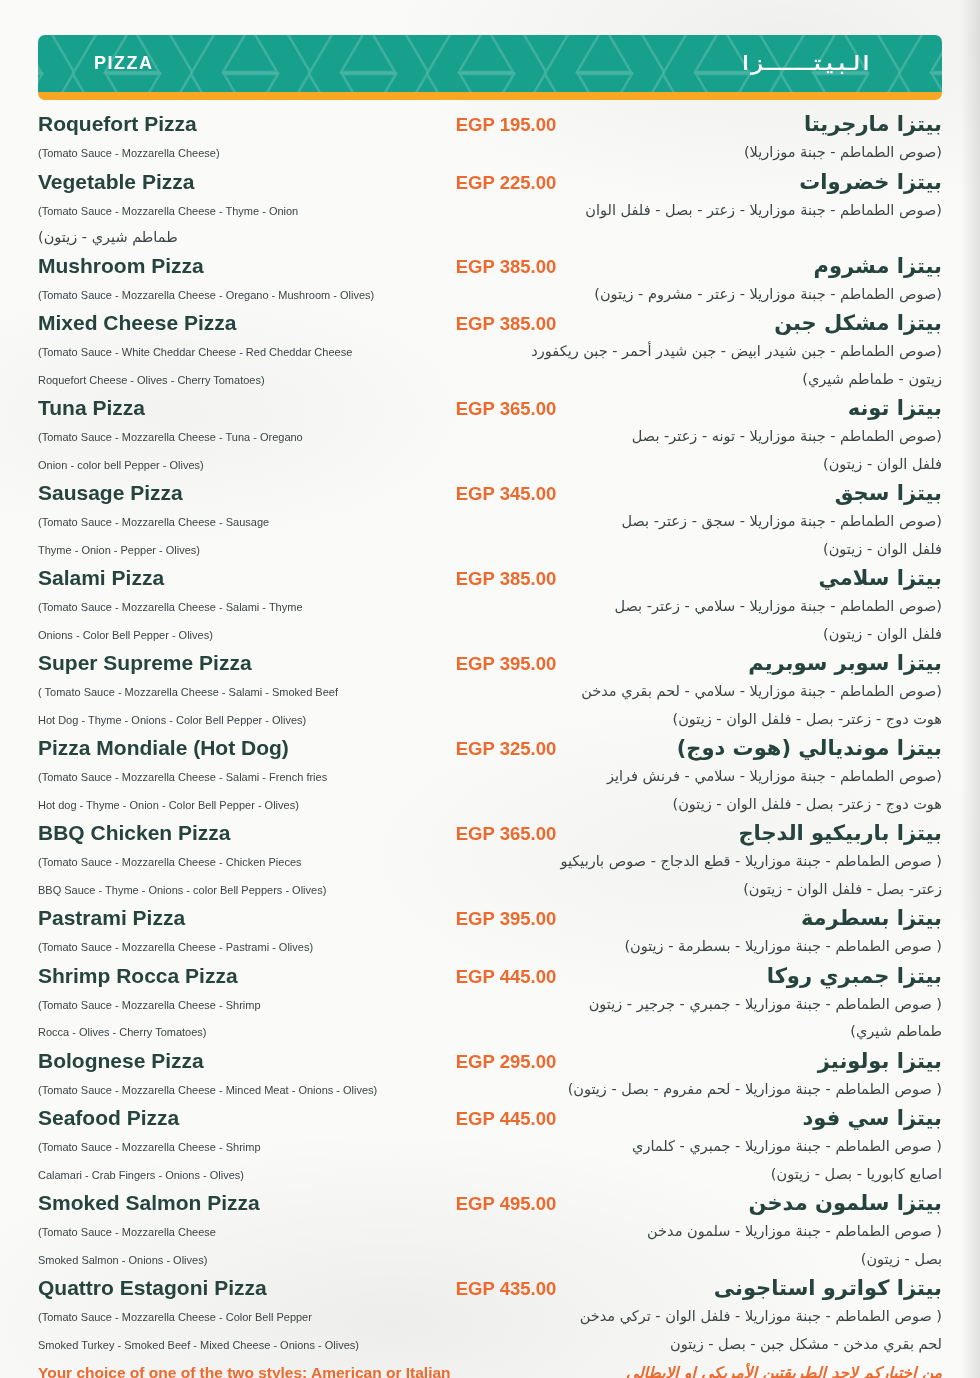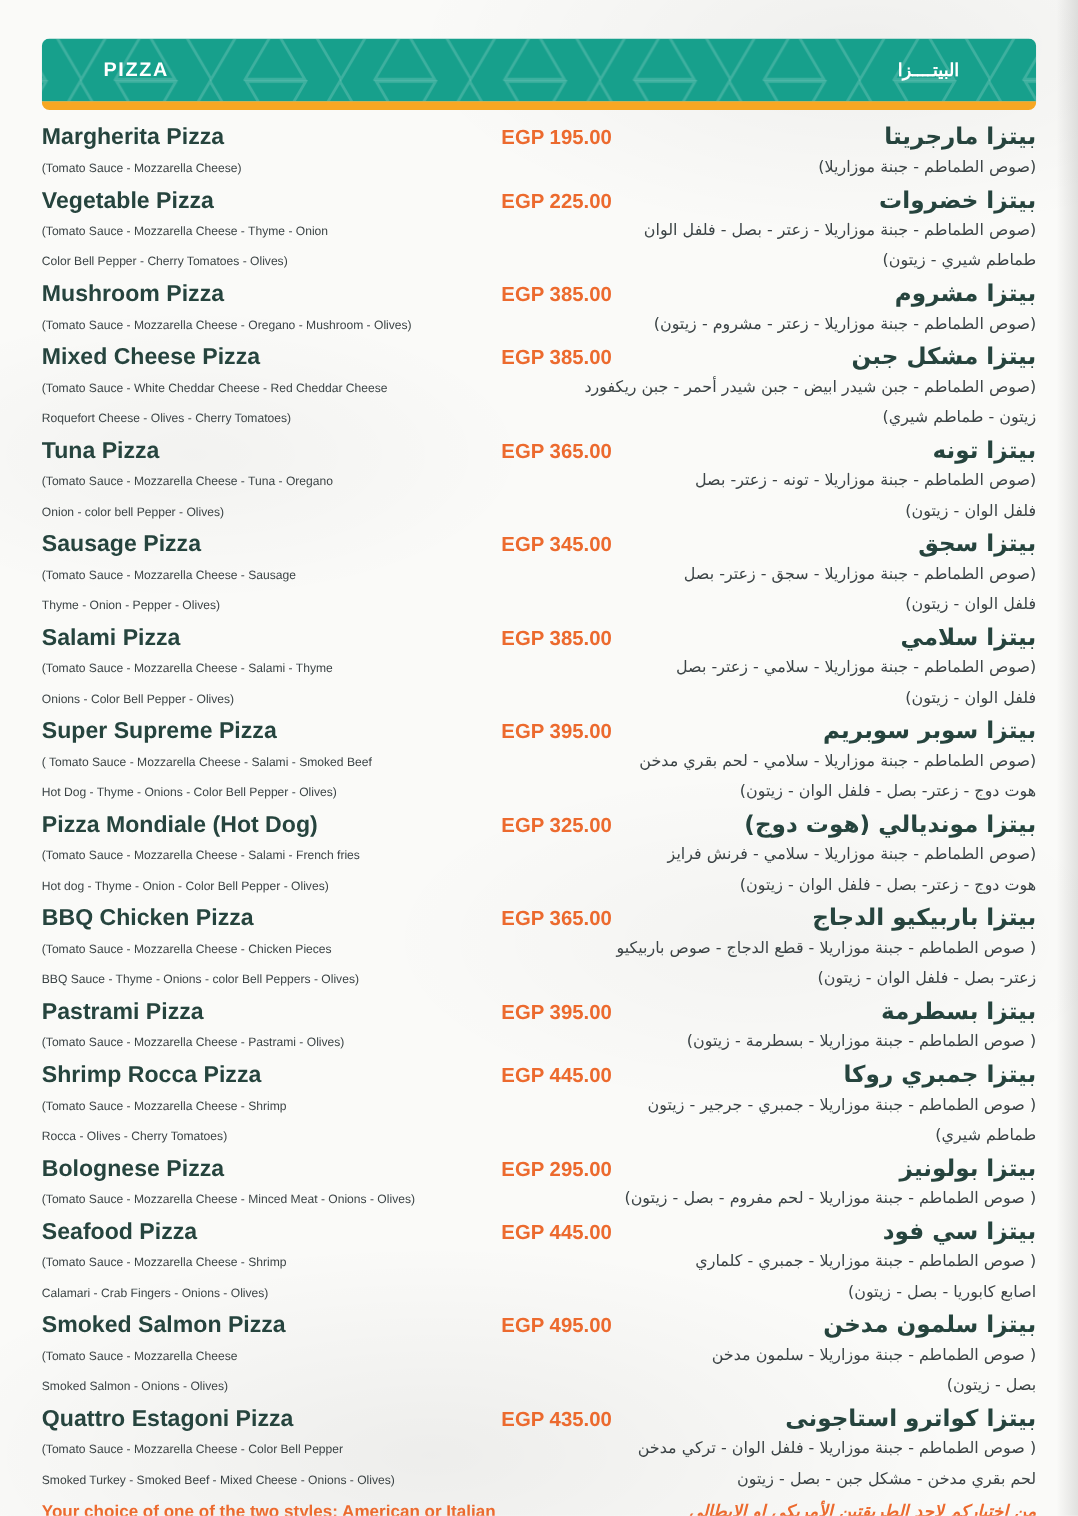--- a/index.html
+++ b/index.html
@@ -18,21 +18,21 @@
 
   
   .header-wrap{margin-top:35px;border-radius:7px;overflow:hidden;}
   .band{
     position:relative;height:57px;background:#17A08C;
     display:flex;align-items:center;justify-content:space-between;
     padding:0 70px 0 56px;box-sizing:border-box;overflow:hidden;
   }
   .band-pattern{position:absolute;left:0;top:0;width:100%;height:100%;}
   .band-title-en{position:relative;color:#fff;font-size:18px;font-weight:bold;letter-spacing:1.5px;}
-  .band-title-ar{position:relative;color:#fff;font-size:16px;font-weight:bold;direction:rtl;font-family:Liberation Serif, serif;}
+  .band-title-ar{position:relative;color:#fff;font-size:20px;font-weight:bold;direction:rtl;font-family:Liberation Mono, monospace;}
   .orange-bar{height:8px;background:#F7A723;}
 
   
   .menu{padding-top:10px;}
   .item{margin-bottom:1px;}
   .trow{display:grid;grid-template-columns:1fr auto 1fr;align-items:baseline;line-height:28px;}
   .name-en{font-size:21px;font-weight:bold;color:#26443E;}
   .price{font-size:18.5px;font-weight:bold;color:#EC6A2E;transform:translateX(16px);white-space:nowrap;}
   .name-ar{font-size:21px;font-weight:bold;color:#26443E;text-align:right;direction:rtl;font-family:"DejaVu Sans",sans-serif;}
   .drow{display:flex;justify-content:space-between;align-items:baseline;line-height:26.5px;}
@@ -68,21 +68,21 @@
       </svg>
       <span class="band-title-en">PIZZA</span>
       <span class="band-title-ar" dir="rtl">البيتــــزا</span>
     </div>
     <div class="orange-bar"></div>
   </div>
 
   <div class="menu">
   <div class="item">
     <div class="trow">
-      <span class="name-en">Margherita Pizza</span>
+      <span class="name-en">Roquefort Pizza</span>
       <span class="price">EGP 195.00</span>
       <span class="name-ar" dir="rtl">بيتزا مارجريتا</span>
     </div>
 
   <div class="drow">
       <span class="den">(Tomato Sauce - Mozzarella Cheese)</span>
       <span class="dar" dir="rtl">(صوص الطماطم - جبنة موزاريلا)</span>
     </div>
       </div>
 
@@ -91,21 +91,20 @@
       <span class="name-en">Vegetable Pizza</span>
       <span class="price">EGP 225.00</span>
       <span class="name-ar" dir="rtl">بيتزا خضروات</span>
     </div>
 
   <div class="drow">
       <span class="den">(Tomato Sauce - Mozzarella Cheese - Thyme - Onion</span>
       <span class="dar" dir="rtl">(صوص الطماطم - جبنة موزاريلا - زعتر - بصل - فلفل الوان</span>
     </div>
         <div class="drow">
-      <span class="den">Color Bell Pepper - Cherry Tomatoes - Olives)</span>
       <span class="dar" dir="rtl">طماطم شيري - زيتون)</span>
     </div>
       </div>
 
   <div class="item">
     <div class="trow">
       <span class="name-en">Mushroom Pizza</span>
       <span class="price">EGP 385.00</span>
       <span class="name-ar" dir="rtl">بيتزا مشروم</span>
     </div>

